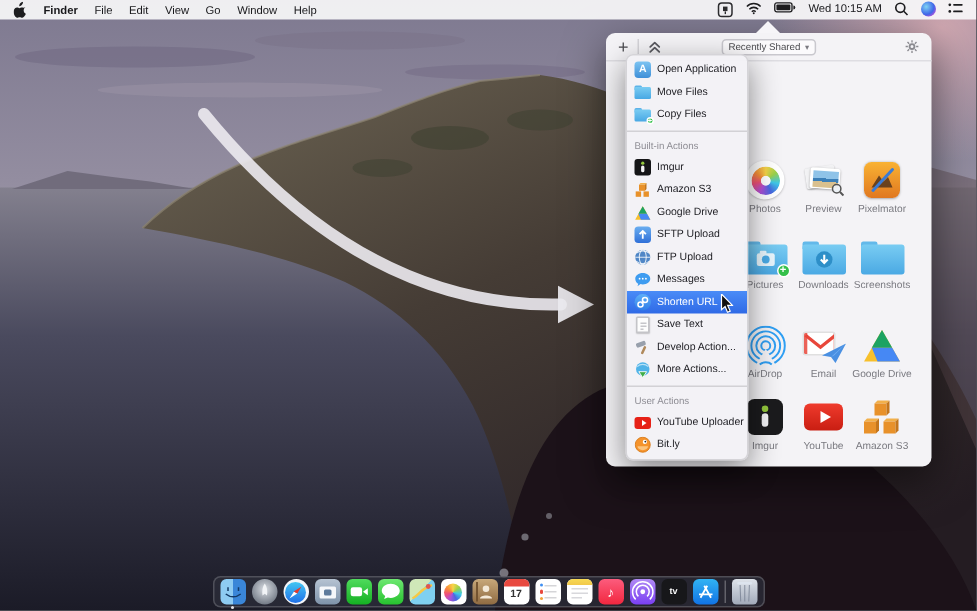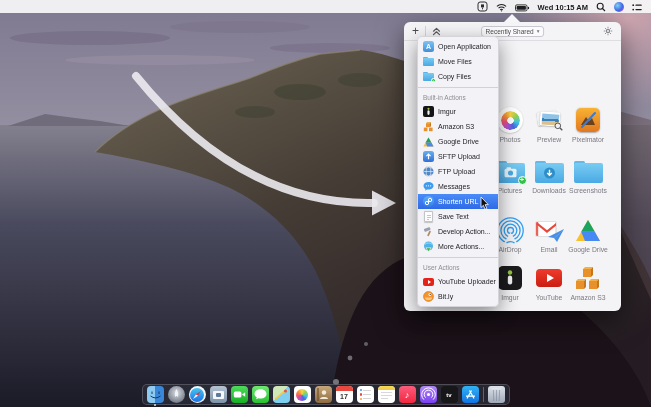--- a/index.html
+++ b/index.html
@@ -12,21 +12,21 @@
   .wallpaper{position:absolute;inset:0;z-index:0;}
 
   
   .menubar{position:absolute;top:0;left:0;right:0;height:13px;z-index:15;
     background:rgba(247,247,249,0.93);display:flex;align-items:center;
     padding:0 9px;font-size:7.5px;color:#17171a;}
   .mb-left{display:flex;align-items:center;gap:11px;}
   .mb-item{cursor:default;}
   .mb-item.bold{font-weight:700;}
   .apple{display:flex;align-items:center;}
-  .mb-right{margin-left:auto;display:flex;align-items:flex-end;gap:8px;font-weight:bold;}
+  .mb-right{margin-left:auto;display:flex;align-items:flex-start;gap:8px;}
   .mb-status{display:flex;align-items:center;}
   .mb-clock{font-size:7.5px;white-space:nowrap;}
 
   
   .tooltip{position:absolute;left:13px;top:23px;width:182px;z-index:3;
     background:rgba(236,234,241,0.94);border-radius:4px;padding:6px 8px;
     font-size:9px;line-height:1.45;color:#3c3c42;box-shadow:0 1px 4px rgba(0,0,0,.25);}
 
   .guide-arrow{position:absolute;inset:0;z-index:2;pointer-events:none;}
 
@@ -129,20 +129,34 @@
     <circle cx="366" cy="344" r="2" fill="#cfd4dd" opacity="0.4"></circle>
   </svg>
 
   <svg class="guide-arrow" viewBox="0 0 651 407">
     <path d="M136,76 Q242,206 374,203" fill="none" stroke="rgba(236,234,239,0.9)" stroke-width="8" stroke-linecap="round"></path>
     <polygon points="372,190.5 396,203 372,215.5" fill="rgba(236,234,239,0.92)"></polygon>
   </svg>
 
 
   <div class="menubar">
+    <div class="mb-left" id="mb-left">
+      <span class="apple">
+          <svg width="9" height="11" viewBox="0 0 170 200">
+            <path fill="#1d1d1f" d="M150,70c-1,1-22,12-22,38c0,30,26,40,27,41c0,1-4,14-14,28c-8,12-17,24-31,24c-13,0-17-8-32-8c-15,0-20,8-32,8c-13,0-23-13-31-25C2,153-3,122,8,98c7-15,21-25,35-25c13,0,25,8,32,8c7,0,21-10,36-8c6,0,24,2,39-3z M119,0c2,14-4,28-12,38c-8,10-21,18-34,17c-2-13,5-27,12-36C94,9,108,1,119,0z"></path>
+          </svg>
+        </span>
+    <span class="mb-item bold">Finder</span>
+        <span class="mb-item">File</span>
+        <span class="mb-item">Edit</span>
+        <span class="mb-item">View</span>
+        <span class="mb-item">Go</span>
+        <span class="mb-item">Window</span>
+        <span class="mb-item">Help</span>
+      </div>
     <div class="mb-right" id="mb-right">
         <span class="mb-status">
           <svg width="11" height="11" viewBox="0 0 11 11">
             <rect x="1" y="1" width="9" height="9" rx="2.2" fill="none" stroke="#2b2b2e" stroke-width="1"></rect>
             <rect x="4" y="3.4" width="3" height="3" fill="#2b2b2e"></rect>
             <rect x="5.1" y="6.6" width="0.9" height="1.8" fill="#2b2b2e"></rect>
           </svg>
         </span>
         <span class="mb-status">
           <svg width="11" height="9" viewBox="0 0 12 9" fill="none" stroke="#1d1d1f" stroke-width="1.1">

